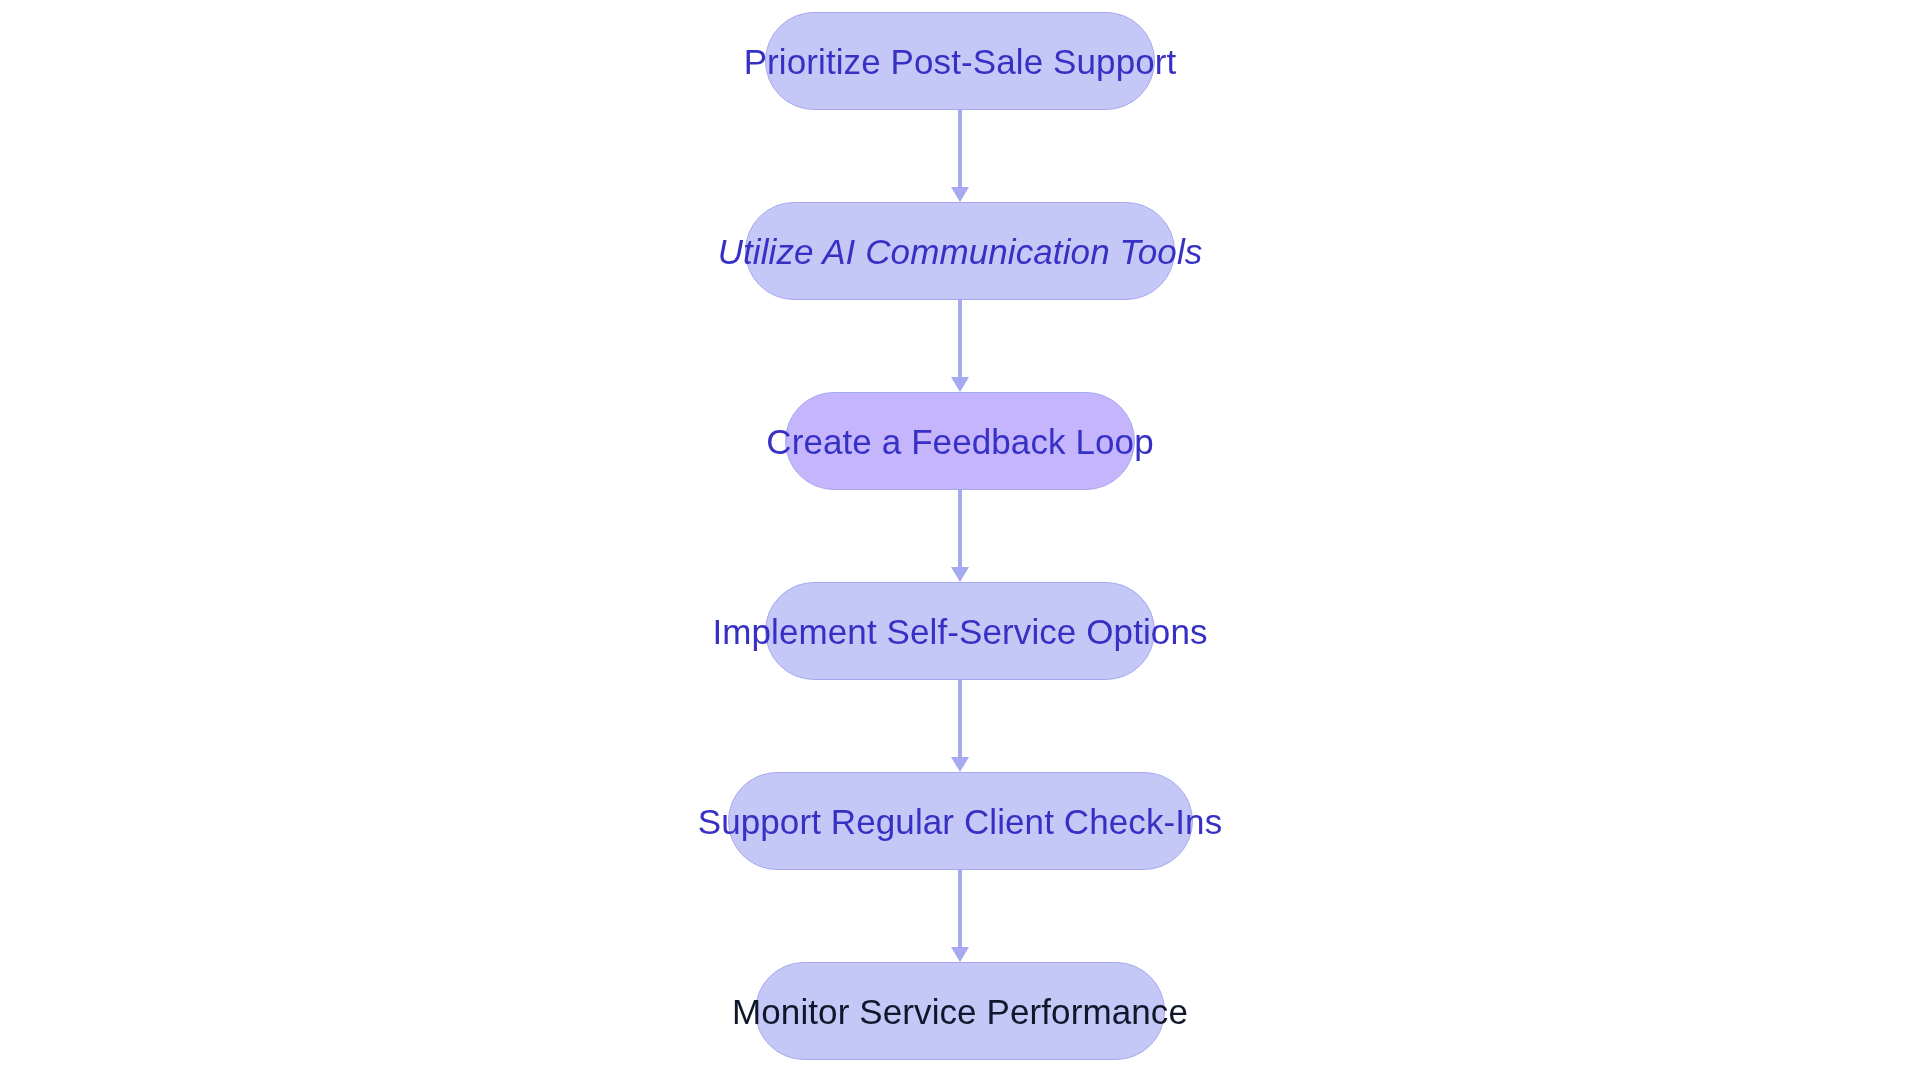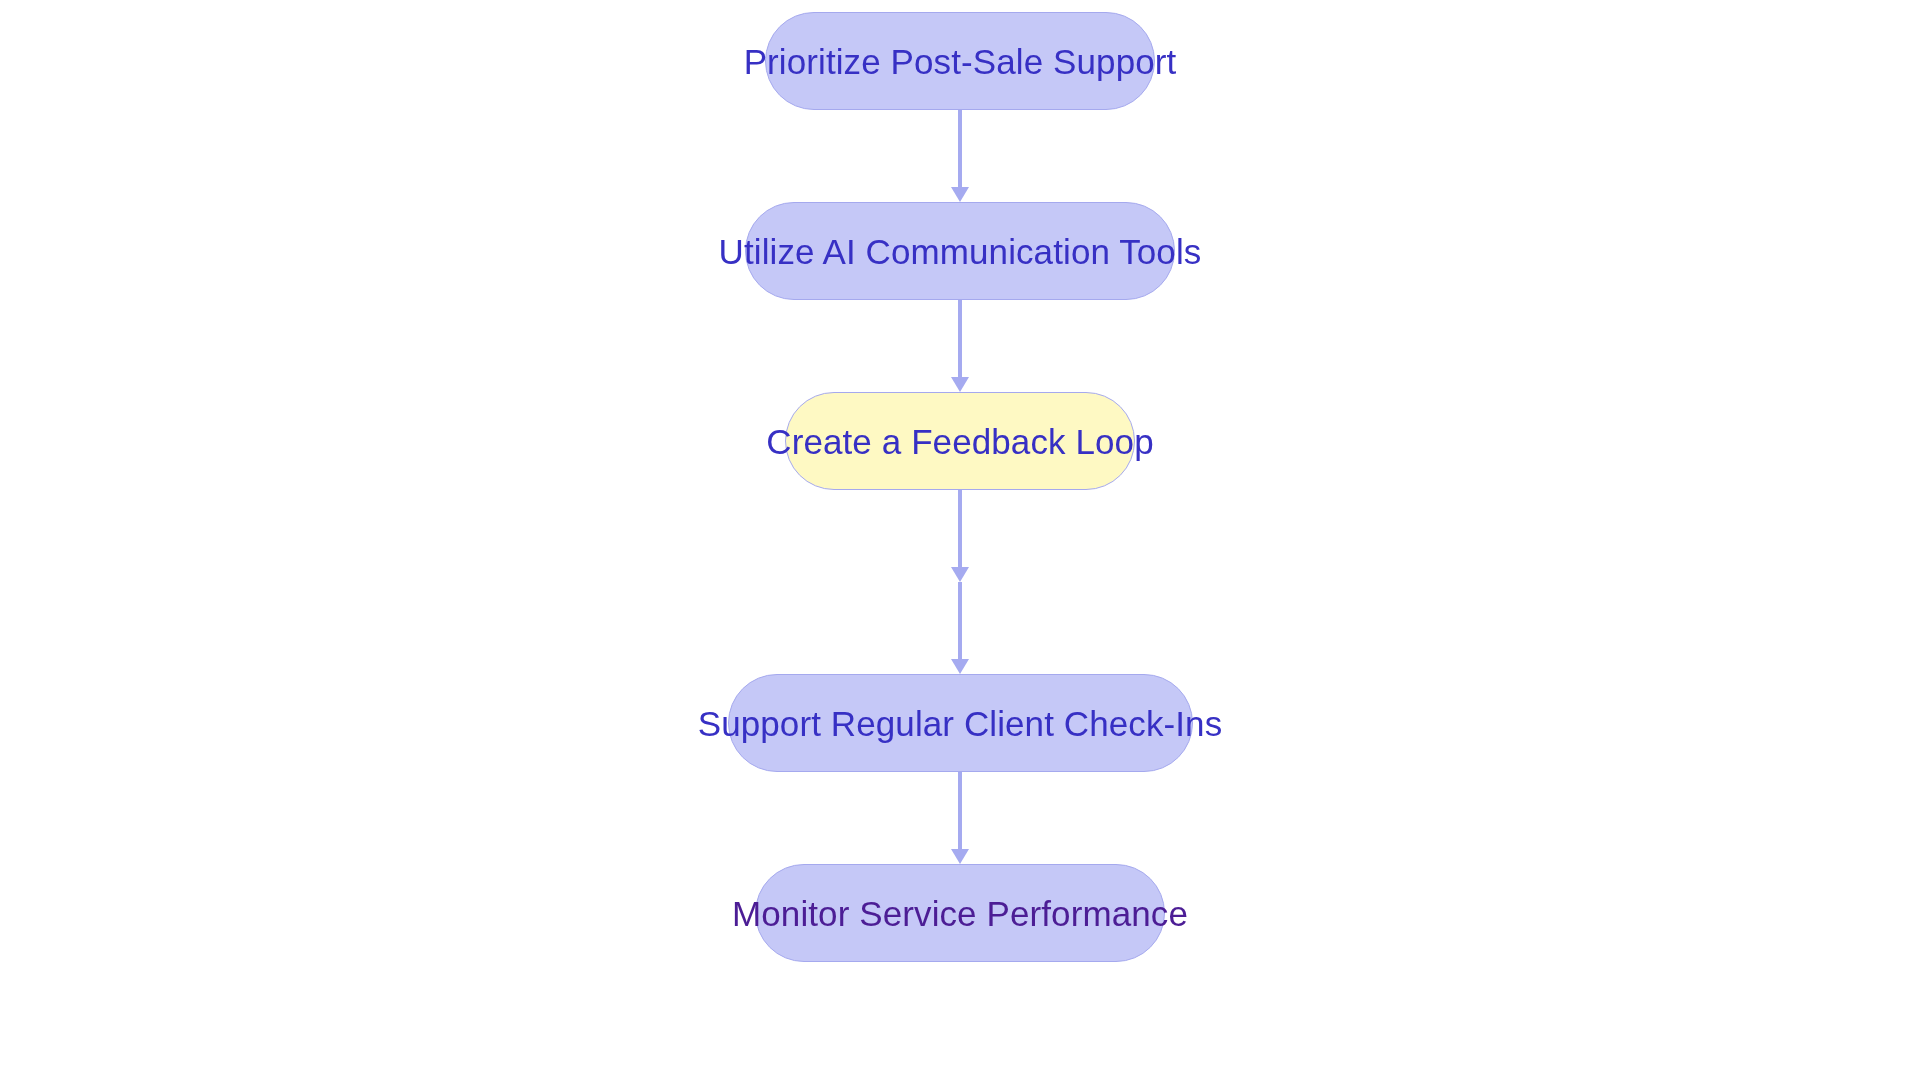--- a/index.html
+++ b/index.html
@@ -86,51 +86,54 @@
 
     <div class="node" style="width: 390px; background: rgb(197, 200, 247); border-color: rgb(165, 169, 238); color: rgb(55, 48, 196);">
       <span>Prioritize Post-Sale Support</span>
     </div>
 
     <div class="connector">
       <div class="connector-line" style="background: rgb(165, 170, 240);"></div>
       <div class="connector-head" style="border-top-color: rgb(165, 170, 240);"></div>
     </div>
 
-    <div class="node" style="width: 430px; background: rgb(197, 200, 247); border-color: rgb(165, 169, 238); color: rgb(55, 48, 196);">
+    <div class="node" style="width: 430px; background: rgb(197, 200, 247); border-color: rgb(165, 169, 238); color: rgb(55, 48, 196); font-style: italic;">
       <span>Utilize AI Communication Tools</span>
     </div>
 
     <div class="connector">
       <div class="connector-line" style="background: rgb(165, 170, 240);"></div>
       <div class="connector-head" style="border-top-color: rgb(165, 170, 240);"></div>
     </div>
 
-    <div class="node" style="width: 350px; background: #fef9c3; border-color: rgb(165, 169, 238); color: rgb(55, 48, 196);">
+    <div class="node" style="width: 350px; background: #c4b5fd; border-color: rgb(165, 169, 238); color: rgb(55, 48, 196);">
       <span>Create a Feedback Loop</span>
     </div>
 
     <div class="connector">
       <div class="connector-line" style="background: rgb(165, 170, 240);"></div>
       <div class="connector-head" style="border-top-color: rgb(165, 170, 240);"></div>
     </div>
 
+    <div class="node" style="width: 390px; background: rgb(197, 200, 247); border-color: rgb(165, 169, 238); color: rgb(55, 48, 196);">
+      <span>Implement Self-Service Options</span>
+    </div>
 
     <div class="connector">
       <div class="connector-line" style="background: rgb(165, 170, 240);"></div>
       <div class="connector-head" style="border-top-color: rgb(165, 170, 240);"></div>
     </div>
 
     <div class="node" style="width: 465px; background: rgb(197, 200, 247); border-color: rgb(165, 169, 238); color: rgb(55, 48, 196);">
       <span>Support Regular Client Check-Ins</span>
     </div>
 
     <div class="connector">
       <div class="connector-line" style="background: rgb(165, 170, 240);"></div>
       <div class="connector-head" style="border-top-color: rgb(165, 170, 240);"></div>
     </div>
 
-    <div class="node" style="width: 410px; background: rgb(197, 200, 247); border-color: rgb(165, 169, 238); color: #4c1d95; align-items: center;">
+    <div class="node" style="width: 410px; background: rgb(197, 200, 247); border-color: rgb(165, 169, 238); color: #0f172a; align-items: center;">
       <span>Monitor Service Performance</span>
     </div>
 
   </div>
 </div>
 
 </body></html>

